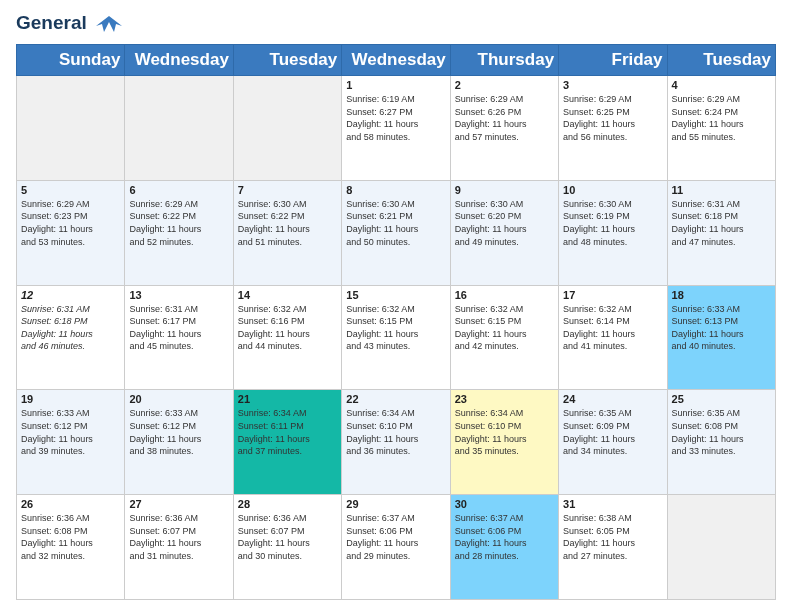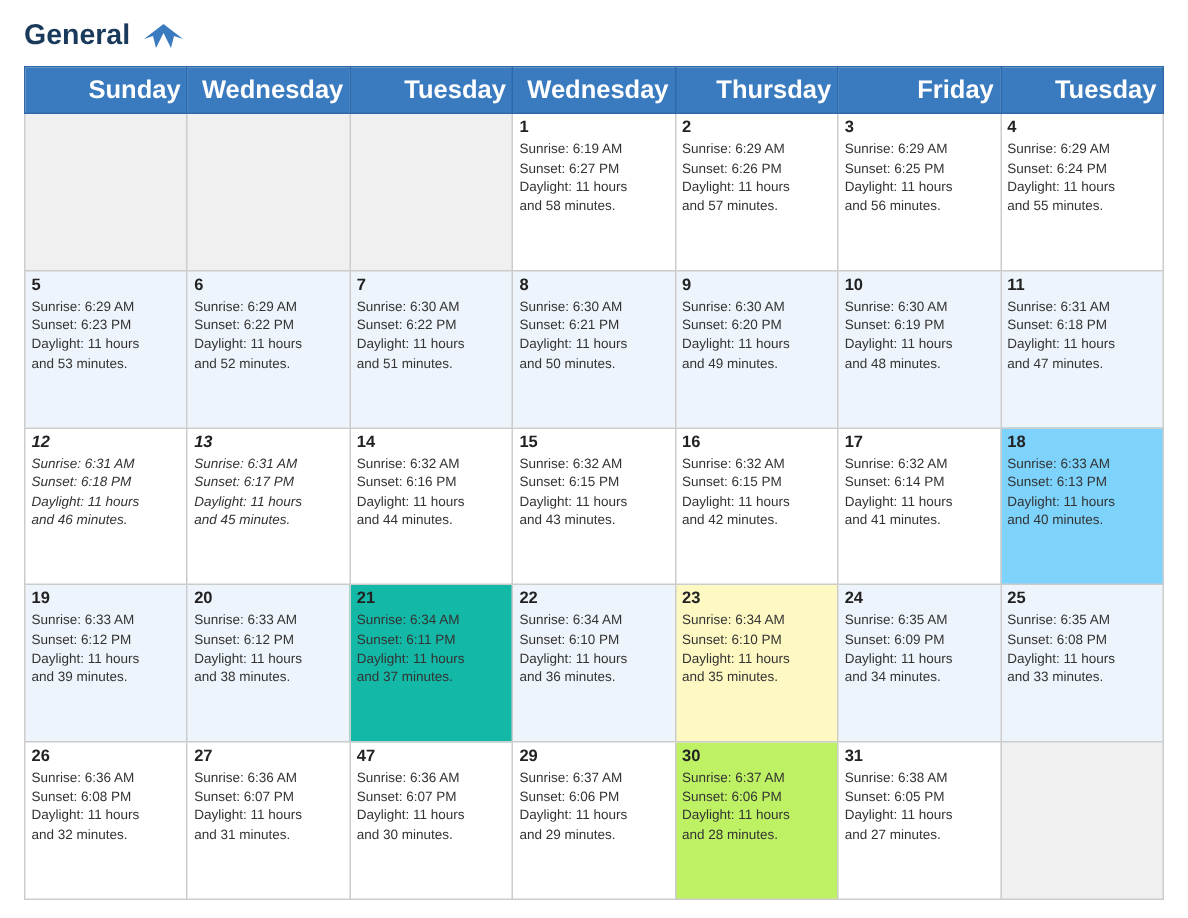--- a/index.html
+++ b/index.html
@@ -216,21 +216,21 @@
           </td>
         </tr>
         <tr>
           <td style="background: rgb(255, 255, 255); font-style: italic;">
             <span class="day-num">12</span>
             <div class="day-info" style="white-space: pre-line;">Sunrise: 6:31 AM
 Sunset: 6:18 PM
 Daylight: 11 hours
 and 46 minutes.</div>
           </td>
-          <td style="background: rgb(255, 255, 255); font-style: italic;">
+          <td style="background: rgb(255, 255, 255);">
             <span class="day-num">13</span>
             <div class="day-info" style="white-space: pre-line;">Sunrise: 6:31 AM
 Sunset: 6:17 PM
 Daylight: 11 hours
 and 45 minutes.</div>
           </td>
           <td style="background: rgb(255, 255, 255);">
             <span class="day-num">14</span>
             <div class="day-info" style="white-space: pre-line;">Sunrise: 6:32 AM
 Sunset: 6:16 PM
@@ -326,34 +326,34 @@
 and 32 minutes.</div>
           </td>
           <td style="background: rgb(255, 255, 255);">
             <span class="day-num">27</span>
             <div class="day-info" style="white-space: pre-line;">Sunrise: 6:36 AM
 Sunset: 6:07 PM
 Daylight: 11 hours
 and 31 minutes.</div>
           </td>
           <td style="background: rgb(255, 255, 255);">
-            <span class="day-num">47</span>
+            <span class="day-num">28</span>
             <div class="day-info" style="white-space: pre-line;">Sunrise: 6:36 AM
 Sunset: 6:07 PM
 Daylight: 11 hours
 and 30 minutes.</div>
           </td>
           <td style="background: rgb(255, 255, 255);">
             <span class="day-num">29</span>
             <div class="day-info" style="white-space: pre-line;">Sunrise: 6:37 AM
 Sunset: 6:06 PM
 Daylight: 11 hours
 and 29 minutes.</div>
           </td>
-          <td style="background: #bef264;">
+          <td style="background: #7dd3fc;">
             <span class="day-num">30</span>
             <div class="day-info" style="white-space: pre-line;">Sunrise: 6:37 AM
 Sunset: 6:06 PM
 Daylight: 11 hours
 and 28 minutes.</div>
           </td>
           <td style="background: rgb(255, 255, 255);">
             <span class="day-num">31</span>
             <div class="day-info" style="white-space: pre-line;">Sunrise: 6:38 AM
 Sunset: 6:05 PM

